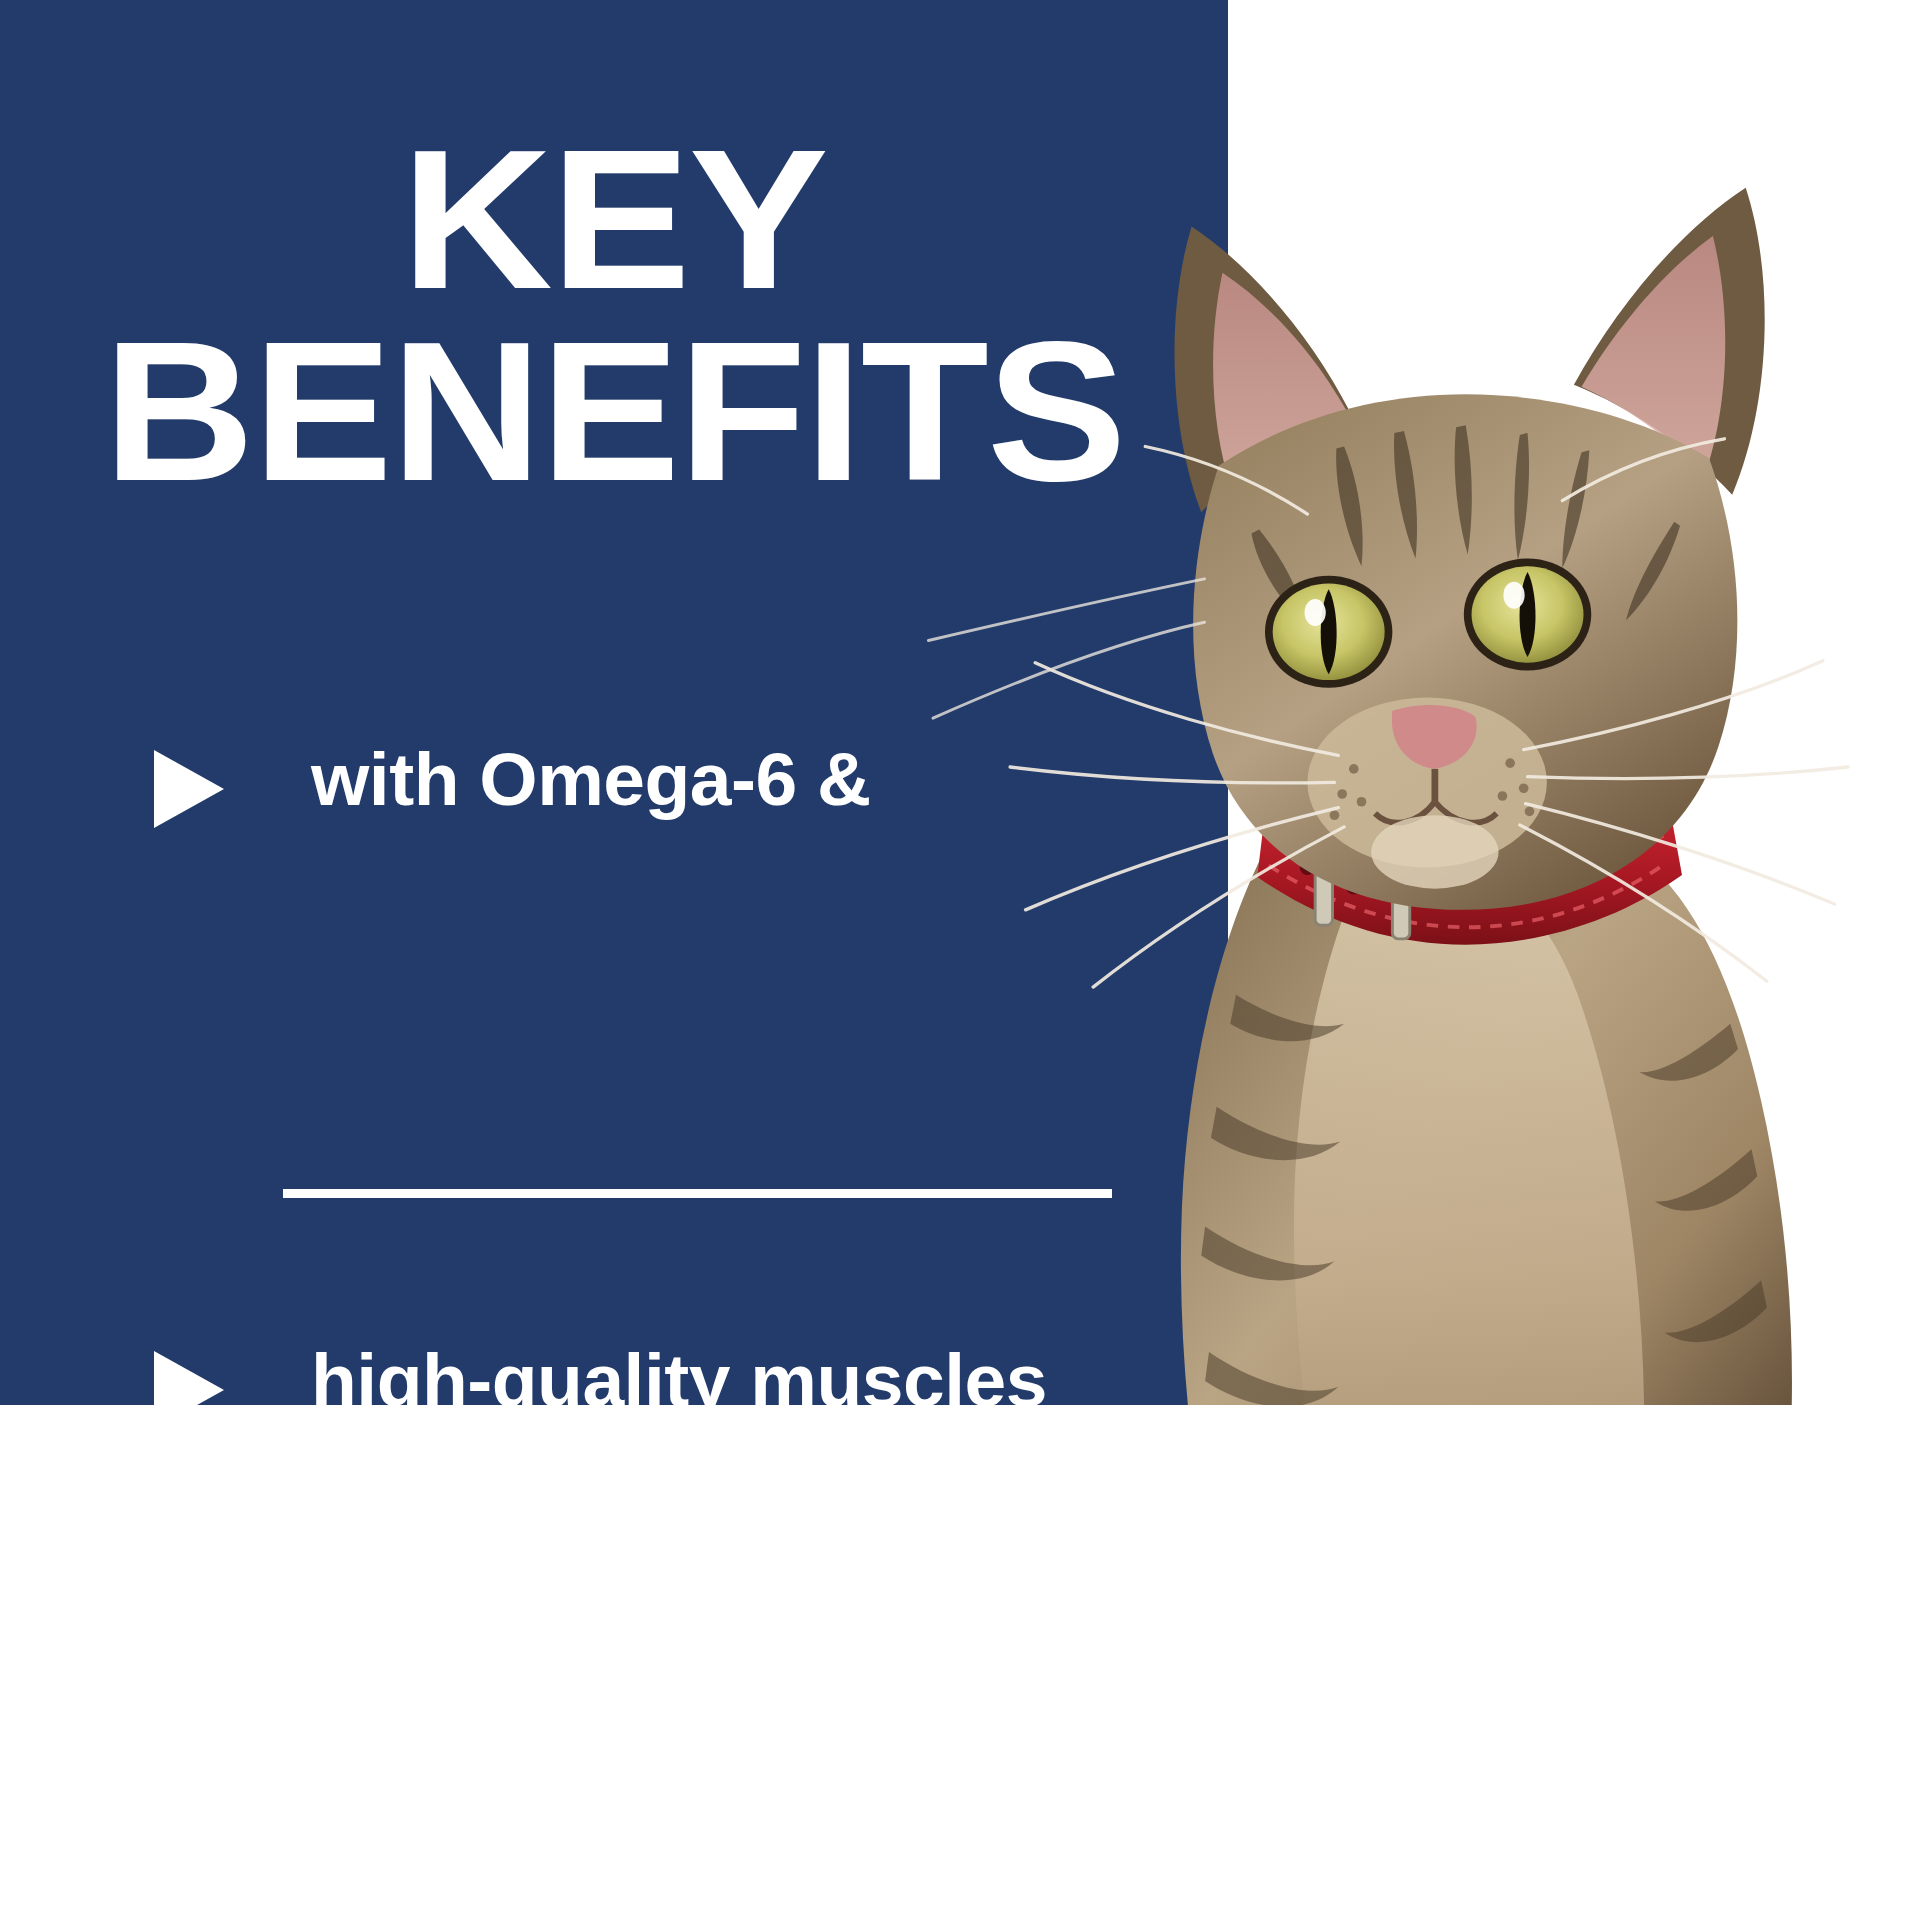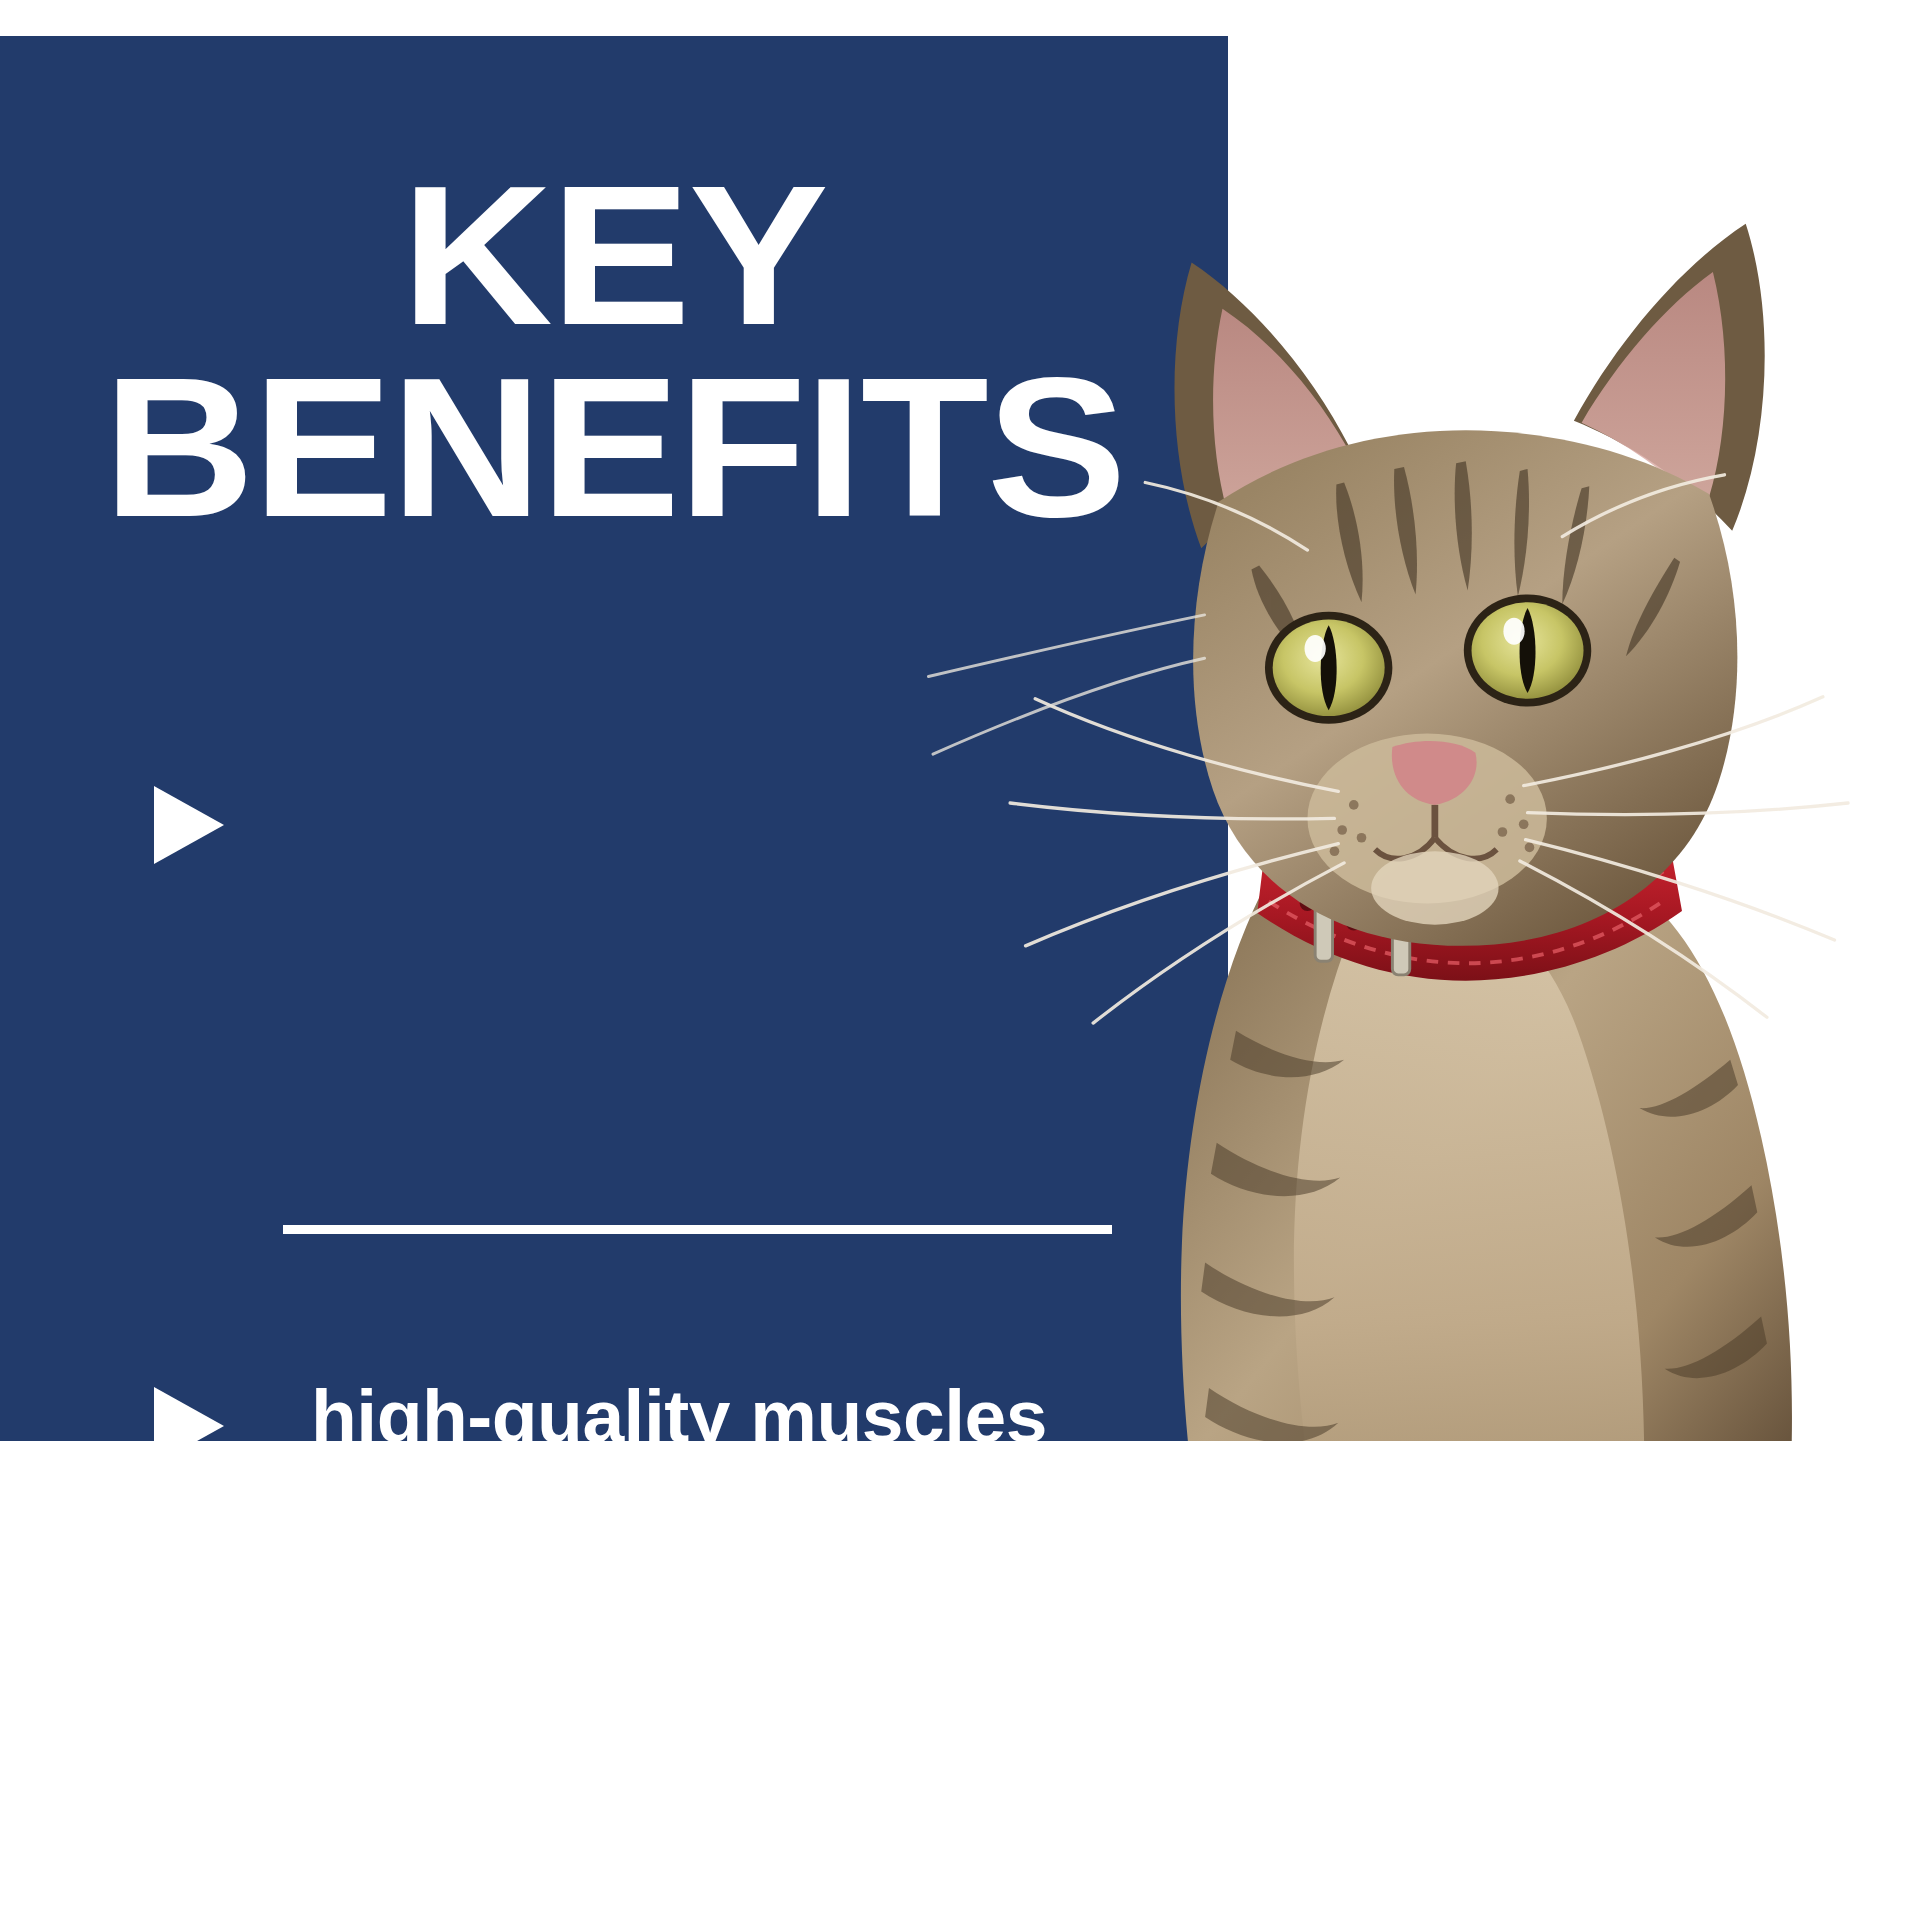--- a/index.html
+++ b/index.html
@@ -9,21 +9,20 @@
   }
   body {
     font-family: "Liberation Sans", sans-serif;
   }
   #canvas {
     position: relative;
     width: 1931px;
     height: 1405px;
     background: #ffffff;
     overflow: hidden;
-    margin-top: 36px;
   }
 
   
   #blue-panel {
     position: absolute;
     left: 0;
     top: 0;
     width: 1228px;
     height: 1931px;
     background: #223B6B;
@@ -125,20 +124,21 @@
   <div id="blue-panel"></div>
 
   <div id="title-block">
     <span class="title-line">KEY</span>
     <span class="title-line">BENEFITS</span>
   </div>
 
   <div class="benefit-row" id="benefit-row-0">
     <span class="bullet-marker"></span>
     <span class="benefit-text">
+      <span class="tline">with Omega-6 &amp;</span>
     </span>
   </div>
 
   <div id="divider"></div>
 
   <div class="benefit-row" id="benefit-row-1">
     <span class="bullet-marker"></span>
     <span class="benefit-text">
       <span class="tline">high-quality muscles</span>
     </span>

